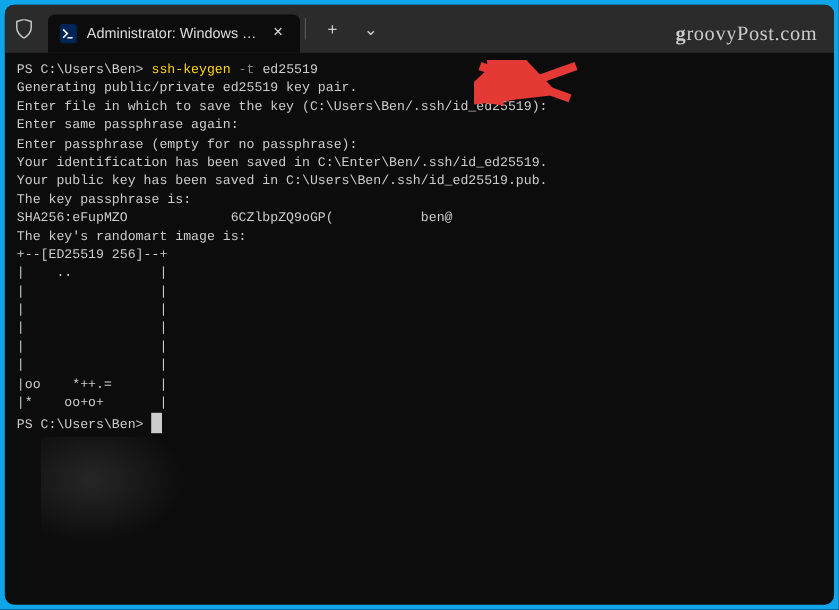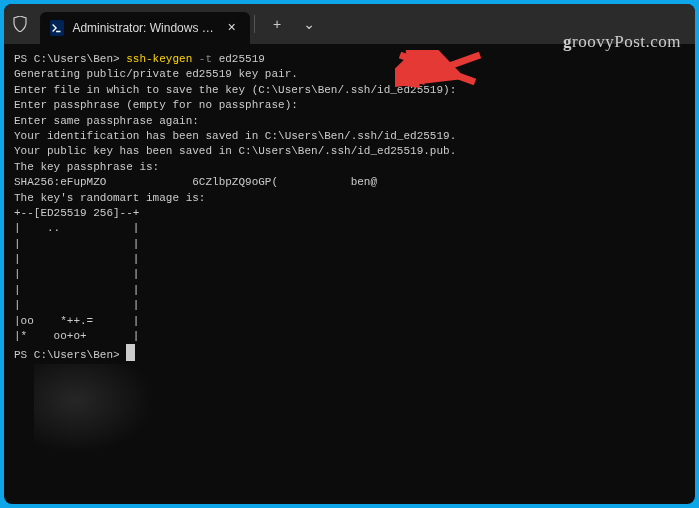--- a/index.html
+++ b/index.html
@@ -118,21 +118,21 @@
     }
     .prompt-cursor {
       display: inline-block;
       width: 9px;
       height: 17px;
       background: #ccc;
       vertical-align: text-bottom;
     }
     .watermark {
       position: absolute;
-      top: 32px;
+      top: 18px;
       right: 18px;
       color: #ccc;
       font-family: Georgia, serif;
       font-size: 17px;
       letter-spacing: 0.5px;
       z-index: 10;
     }
     .wm-g {
       font-weight: bold;
     }
@@ -182,23 +182,23 @@
       <span class="tab-btn">+</span>
       <span class="tab-btn">⌄</span>
     </div>
   </div>
 
   <div class="terminal">
     <div class="smudge"></div>
     <div class="line"><span>PS C:\Users\Ben&gt; </span><span class="yellow">ssh-keygen</span><span class="gray-dim"> -t</span><span> ed25519</span></div>
     <div class="line">Generating public/private ed25519 key pair.</div>
     <div class="line">Enter file in which to save the key (C:\Users\Ben/.ssh/id_ed25519):</div>
+    <div class="line">Enter same passphrase again:</div>
     <div class="line">Enter passphrase (empty for no passphrase):</div>
-    <div class="line">Enter same passphrase again:</div>
-    <div class="line">Your identification has been saved in C:\Users\Ben/.ssh/id_ed25519.</div>
+    <div class="line">Your identification has been saved in C:\Enter\Ben/.ssh/id_ed25519.</div>
     <div class="line">Your public key has been saved in C:\Users\Ben/.ssh/id_ed25519.pub.</div>
     <div class="line">The key passphrase is:</div>
     <div class="line">SHA256:eFupMZO             6CZlbpZQ9oGP(           ben@</div>
     <div class="line">The key's randomart image is:</div>
     <div class="line">+--[ED25519 256]--+</div>
     <div class="line">|    ..           |</div>
     <div class="line">|                 |</div>
     <div class="line">|                 |</div>
     <div class="line">|                 |</div>
     <div class="line">|                 |</div>

